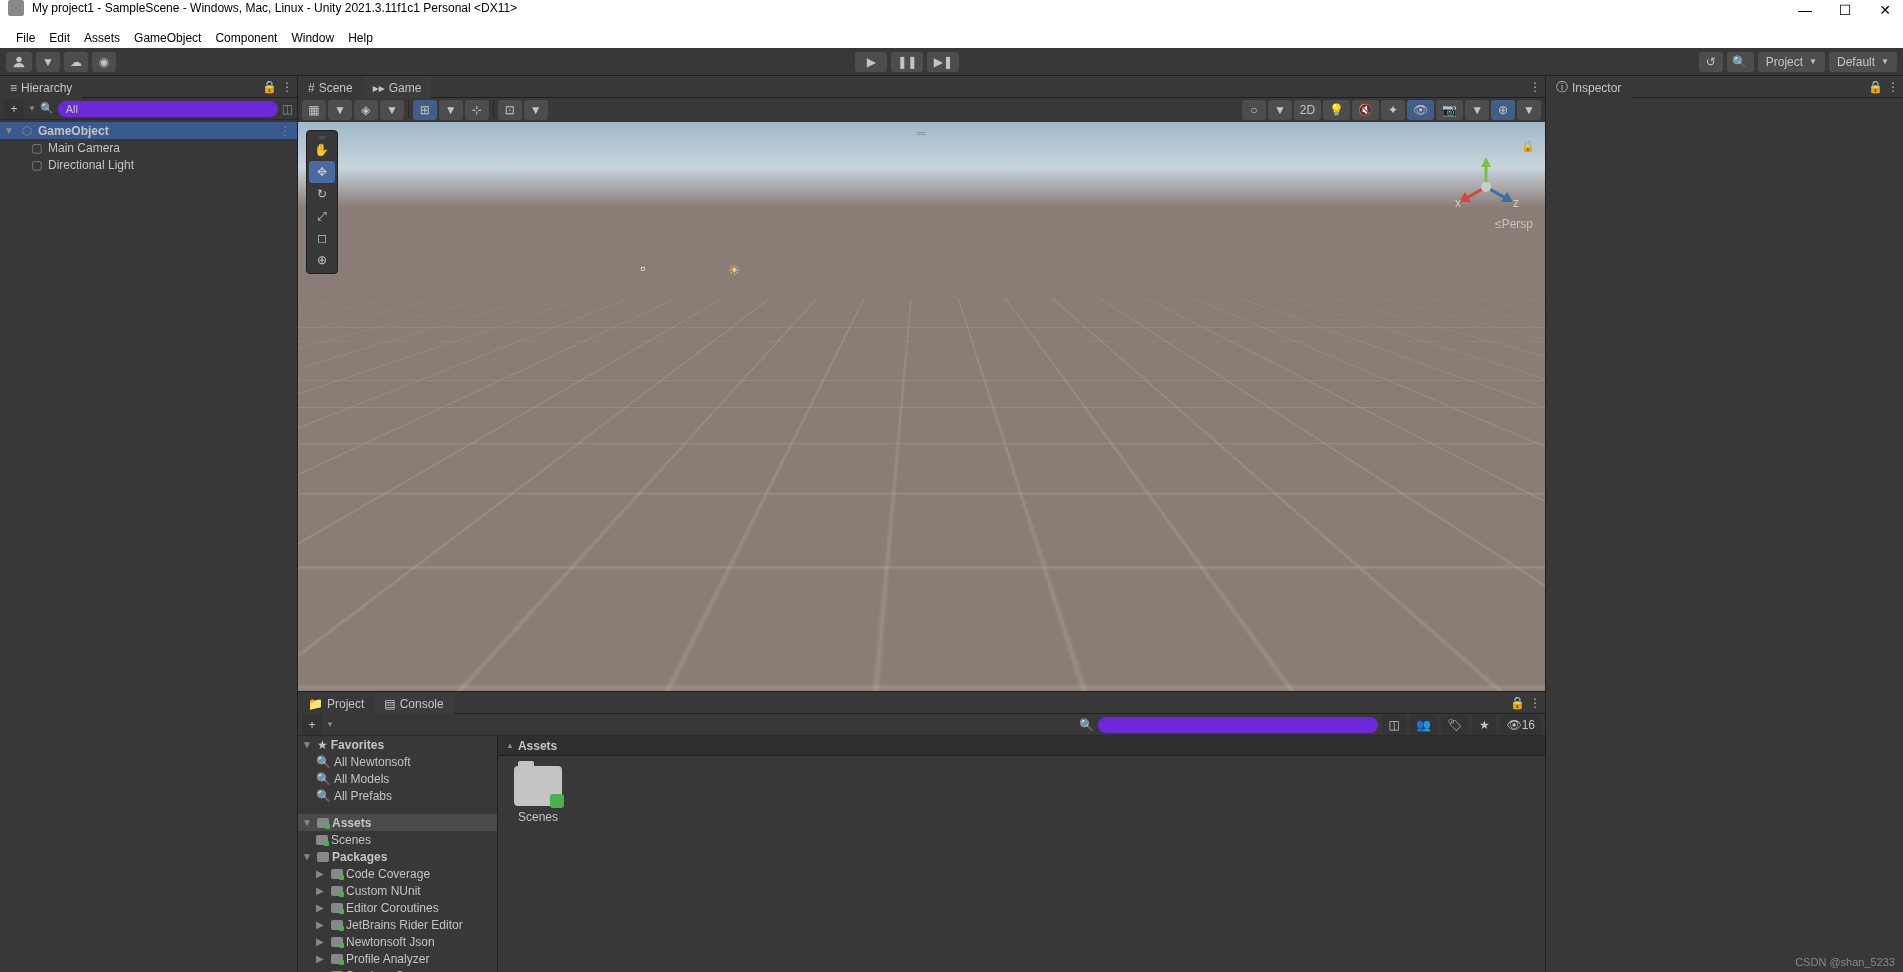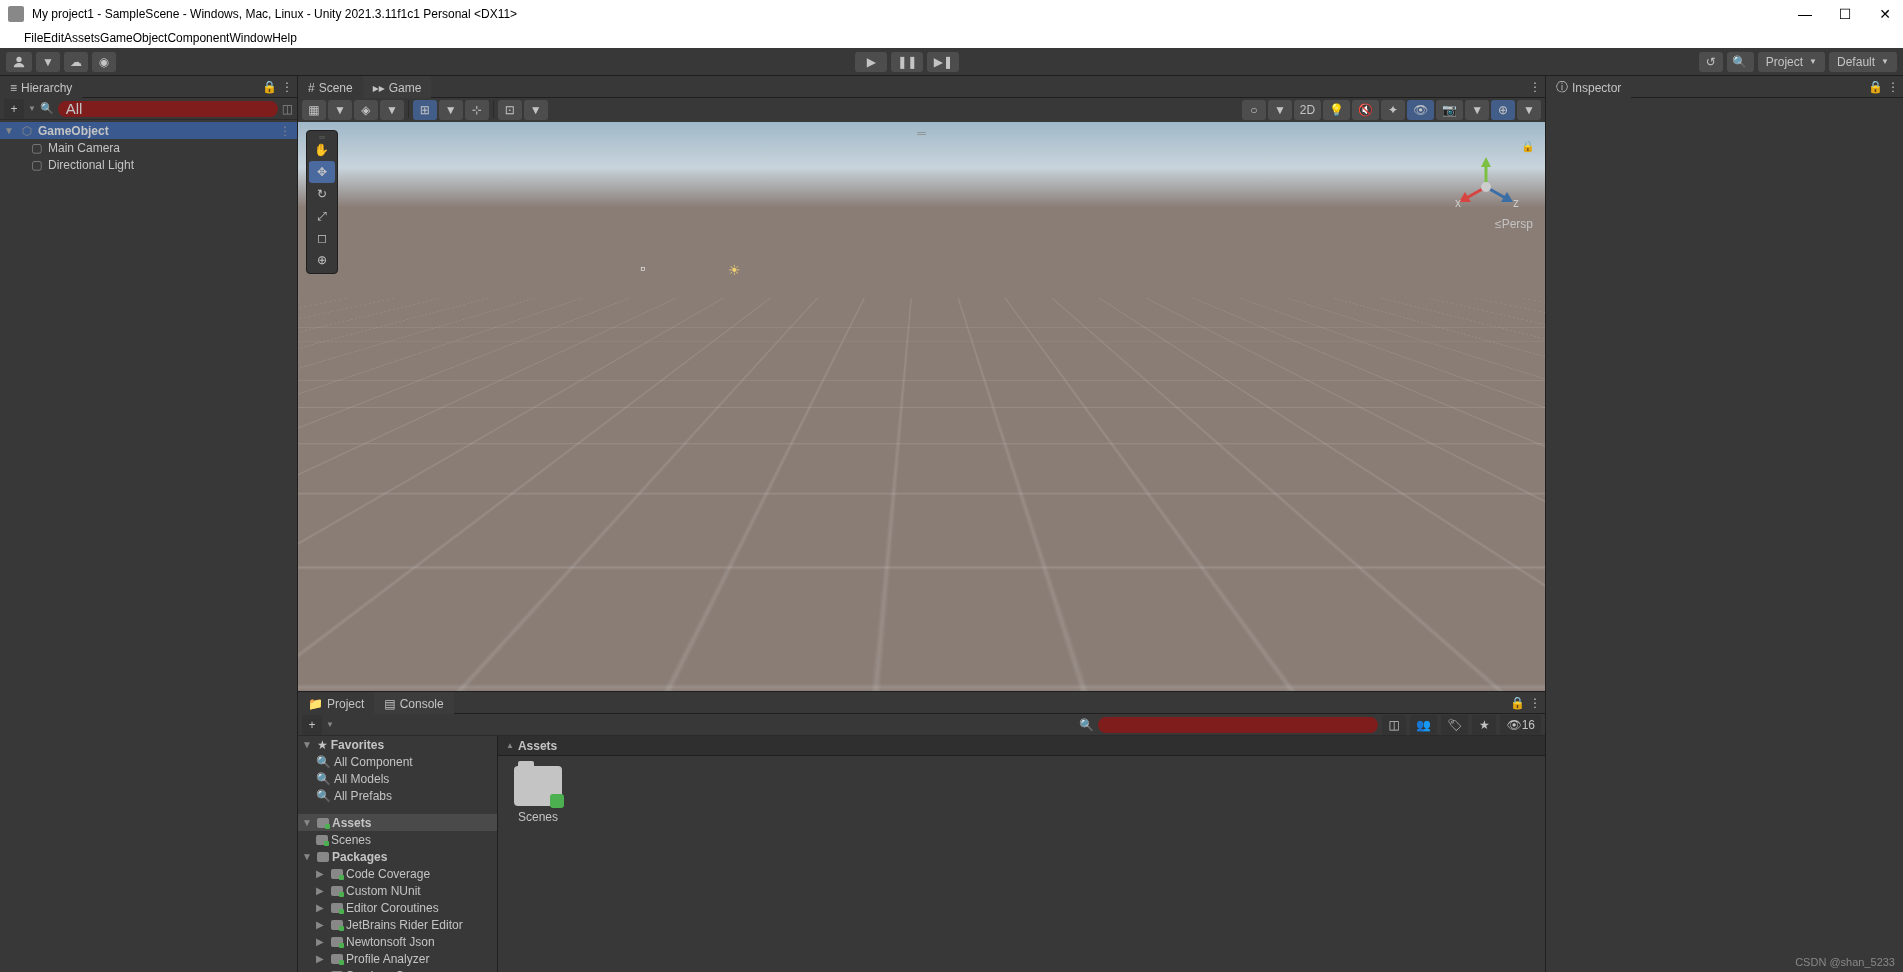--- a/index.html
+++ b/index.html
@@ -1,38 +1,38 @@
 <!DOCTYPE html>
 <html><head>
 <meta charset="utf-8">
 <style>
 *{margin:0;padding:0;box-sizing:border-box;font-family:"Segoe UI",Arial,sans-serif;font-size:12px;user-select:none}
 body{background:#383838;color:#c4c4c4;width:1903px;height:972px;overflow:hidden;display:flex;flex-direction:column}
-.titlebar{background:#fff;height:28px;display:flex;align-items:center;padding:0 8px;color:#000;justify-content:space-between}
+.titlebar{background:#fff;height:28px;display:flex;align-items:flex-start;padding:0 8px;color:#000;justify-content:space-between}
 .titlebar-left{display:flex;align-items:center;gap:8px}
 .titlebar-icon{width:16px;height:16px;background:#888;border-radius:2px}
 .win-controls{display:flex;gap:20px;align-items:center}
 .win-btn{width:20px;height:20px;display:flex;align-items:center;justify-content:center;cursor:pointer;font-size:14px}
-.menubar{background:#fff;height:20px;display:flex;align-items:center;padding:0 24px;color:#000;gap:0}
+.menubar{background:#fff;height:20px;display:flex;align-items:center;padding:0 16px;color:#000;gap:14px}
 .menubar span{cursor:pointer}
 .toolbar{background:#383838;height:28px;display:flex;align-items:center;justify-content:space-between;padding:0 6px;border-bottom:1px solid #1f1f1f}
 .toolbar-left,.toolbar-center,.toolbar-right{display:flex;align-items:center;gap:4px}
 .tool-btn{background:#4d4d4d;border:none;color:#c4c4c4;height:20px;min-width:24px;display:flex;align-items:center;justify-content:center;border-radius:3px;cursor:pointer;padding:0 6px}
 .tool-btn.dark{background:#333}
 .play-btn{background:#4d4d4d;width:32px;height:20px;display:flex;align-items:center;justify-content:center;border-radius:3px;cursor:pointer}
 .dropdown{background:#4d4d4d;height:20px;padding:0 8px;display:flex;align-items:center;border-radius:3px;cursor:pointer;gap:6px}
 .dropdown::after{content:"▼";font-size:8px}
 .main-area{display:flex;flex:1;min-height:0}
 .hierarchy{width:298px;background:#383838;display:flex;flex-direction:column;border-right:1px solid #1f1f1f}
 .panel-tab{background:#383838;height:22px;display:flex;align-items:center;border-bottom:1px solid #1f1f1f}
 .tab{background:#3c3c3c;height:22px;padding:0 10px;display:flex;align-items:center;gap:4px;border-top:2px solid transparent}
 .tab.active{background:#383838;border-top:2px solid #383838}
 .tab-controls{margin-left:auto;display:flex;gap:4px;padding-right:4px}
 .panel-toolbar{height:22px;display:flex;align-items:center;padding:0 4px;gap:4px;border-bottom:1px solid #2a2a2a}
-.search-input{background:#7f1d1d;border:none;color:#c4c4c4;border-radius:10px;padding:2px 8px;flex:1;height:16px;font-size:15px}
+.search-input{background:#6d28d9;border:none;color:#c4c4c4;border-radius:10px;padding:2px 8px;flex:1;height:16px;font-size:11px}
 .tree{flex:1;overflow:auto;padding:2px 0}
 .tree-item{display:flex;align-items:center;height:17px;padding-left:4px;gap:4px;cursor:pointer}
 .tree-item.selected{background:#3a5a8f}
 .tree-arrow{width:12px;font-size:10px;color:#888}
 .tree-icon{width:14px;height:14px;display:flex;align-items:center;justify-content:center;color:#888}
 .center-col{flex:1;display:flex;flex-direction:column;min-width:0}
 .scene-panel{flex:1;display:flex;flex-direction:column;min-height:0;border-bottom:1px solid #1f1f1f}
 .scene-tabs{height:22px;display:flex;align-items:center;background:#383838;border-bottom:1px solid #1f1f1f}
 .scene-toolbar{height:24px;background:#383838;display:flex;align-items:center;padding:0 4px;gap:4px;justify-content:space-between}
 .scene-toolbar-group{display:flex;gap:2px}
@@ -269,21 +269,21 @@
       </div>
       <div class="project-body">
         <div class="project-tree">
           <div class="proj-tree-item">
             <span class="tree-arrow">▼</span>
             <span class="star">★</span>
             <span style="font-weight:600">Favorites</span>
           </div>
           <div class="proj-tree-item indent-1">
               <span>🔍</span>
-              <span>All Component</span>
+              <span>All Newtonsoft</span>
             </div>
           <div class="proj-tree-item indent-1">
               <span>🔍</span>
               <span>All Models</span>
             </div>
           <div class="proj-tree-item indent-1">
               <span>🔍</span>
               <span>All Prefabs</span>
             </div>
           <div style="height:10px"></div>

